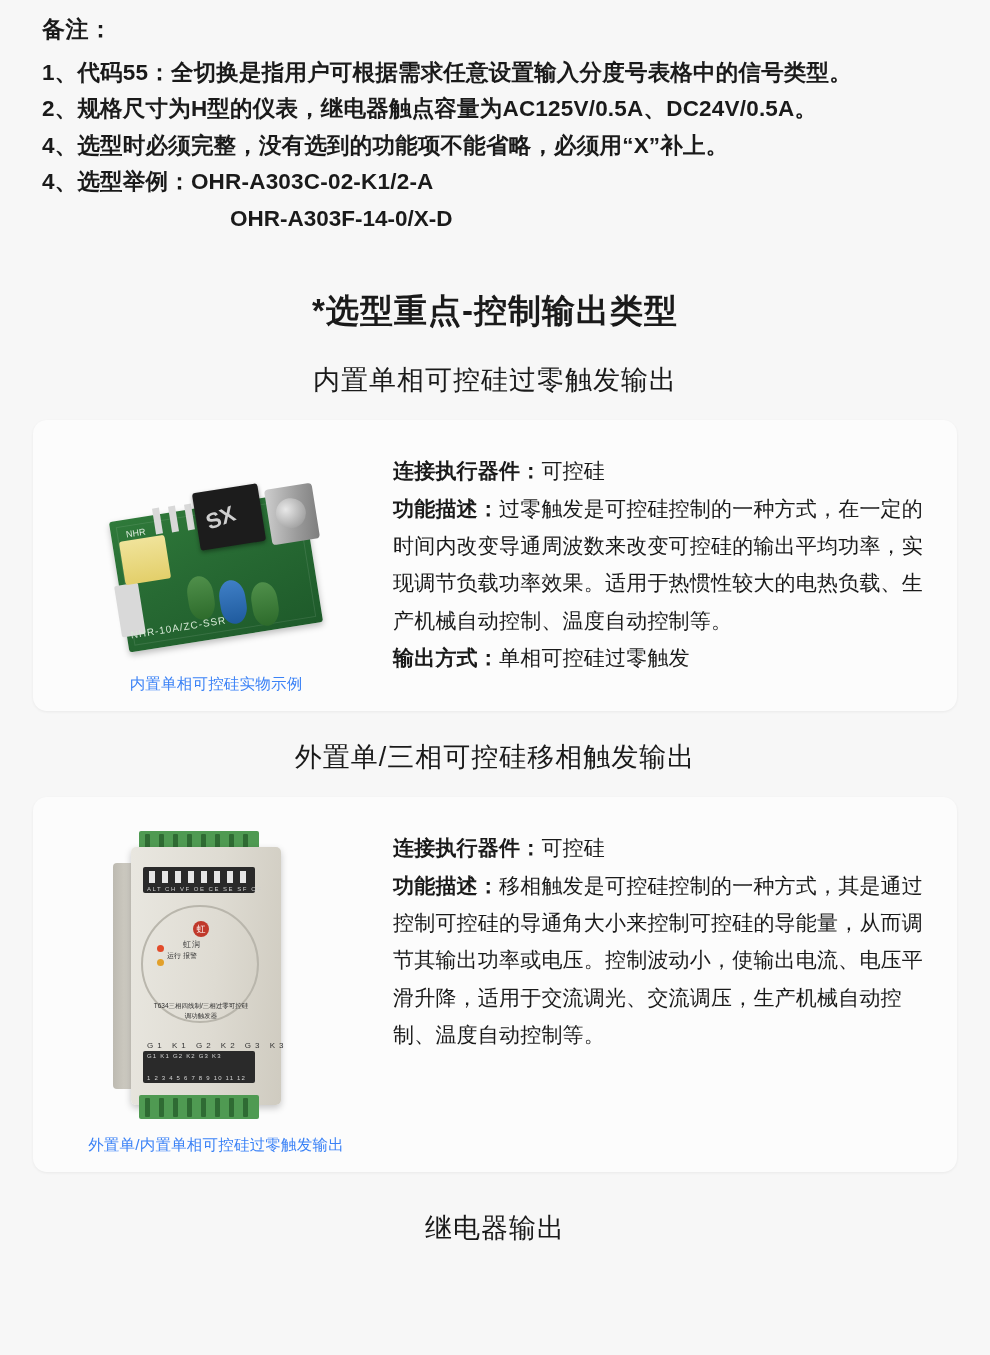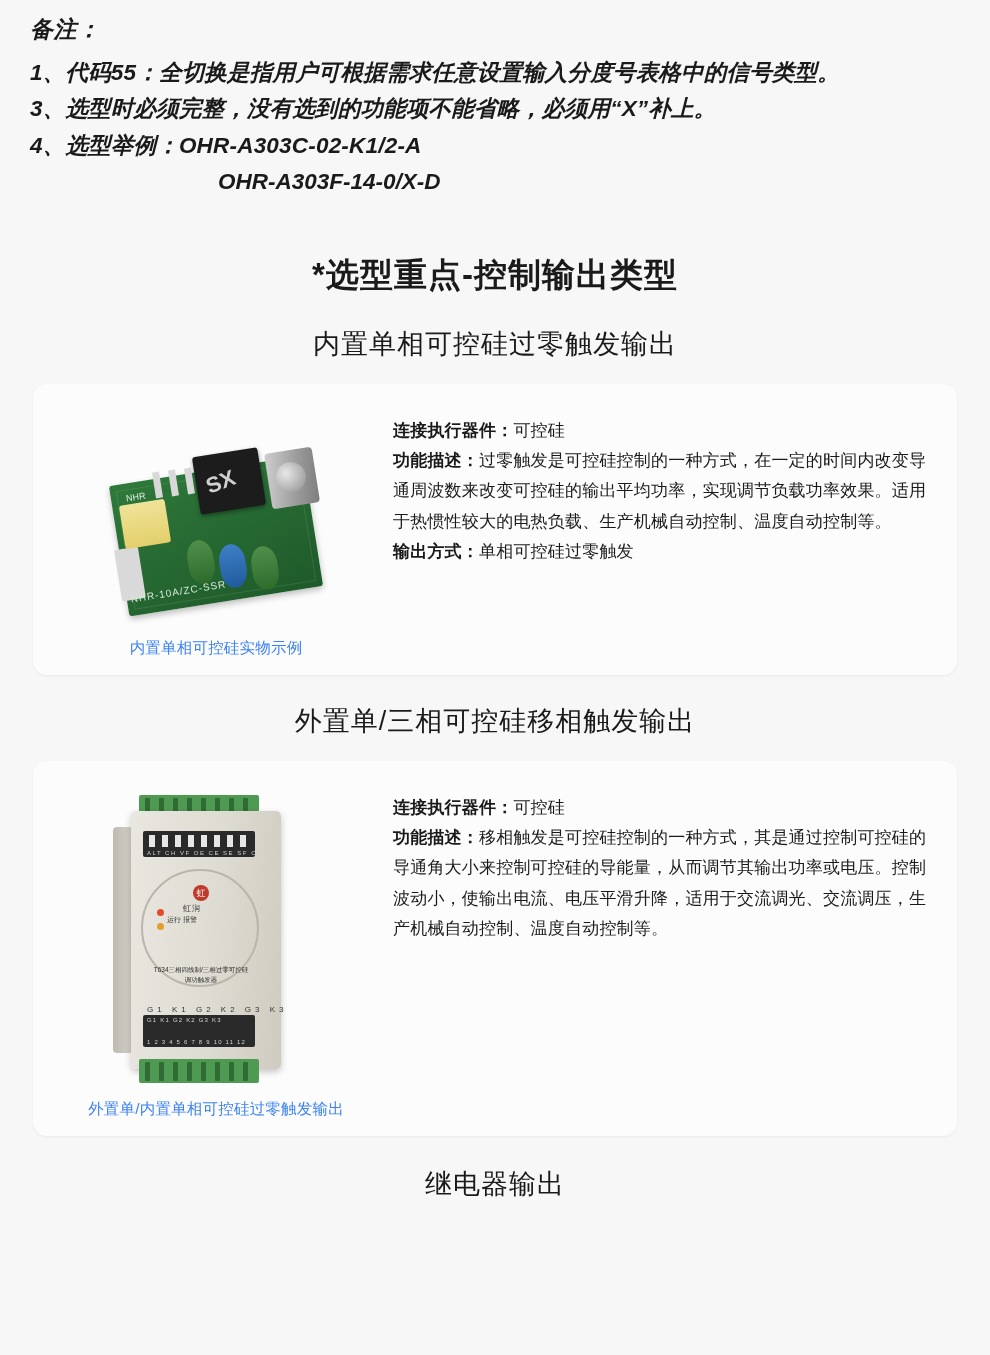--- a/index.html
+++ b/index.html
@@ -9,22 +9,21 @@
     height: 1355px;
     background: #f7f7f7;
     font-family: "Liberation Sans", sans-serif;
     color: #1a1a1a;
     position: relative;
     overflow: hidden;
   }
 
   
   .notes {
-    padding: 14px 30px 0 30px;
-    font-style: italic;
+    padding: 14px 30px 0 42px;
   }
   .notes-title {
     font-size: 23px;
     font-weight: bold;
     letter-spacing: 0.5px;
     margin-bottom: 10px;
   }
   .note-line {
     font-size: 22.5px;
     font-weight: bold;
@@ -79,21 +78,21 @@
     text-align: center;
     margin-top: 10px;
     letter-spacing: 0.2px;
     white-space: nowrap;
   }
   .card-right {
     flex: 1 1 auto;
     padding: 12px 8px 0 12px;
   }
   .spec-row {
-    font-size: 17px;
+    font-size: 21px;
     line-height: 1.78;
     letter-spacing: 0.2px;
   }
   .spec-label { font-weight: bold; }
   .spec-val { font-weight: normal; }
 
   
   .board {
     position: relative;
     width: 240px;
@@ -323,31 +322,32 @@
   }
   .module .arrows {
     position:absolute; left: 56px; top: 216px;
     font-size: 8px; color: #333; letter-spacing: 4px;
   }
 
   
   .bottom-title {
     text-align: center;
     font-size: 27px;
-    margin-top: 30px;
+    margin-top: 38px;
     letter-spacing: 1px;
   }
 </style>
 </head>
 <body>
 
 <div class="notes">
   <div class="notes-title">备注：</div>
   <div class="note-line">1、代码55：全切换是指用户可根据需求任意设置输入分度号表格中的信号类型。</div>
-  <div class="note-line">3、选型时必须完整，没有选到的功能项不能省略，必须用“X”补上。</div>
+  <div class="note-line">2、规格尺寸为H型的仪表，继电器触点容量为AC125V/0.5A、DC24V/0.5A。</div>
+  <div class="note-line">4、选型时必须完整，没有选到的功能项不能省略，必须用“X”补上。</div>
   <div class="note-line">4、选型举例：OHR-A303C-02-K1/2-A</div>
   <div class="note-indent">OHR-A303F-14-0/X-D</div>
 </div>
 
 <div class="focus-title">*选型重点-控制输出类型</div>
 
 <div class="sub-title">内置单相可控硅过零触发输出</div>
 
 <div class="card">
   <div class="card-left">

